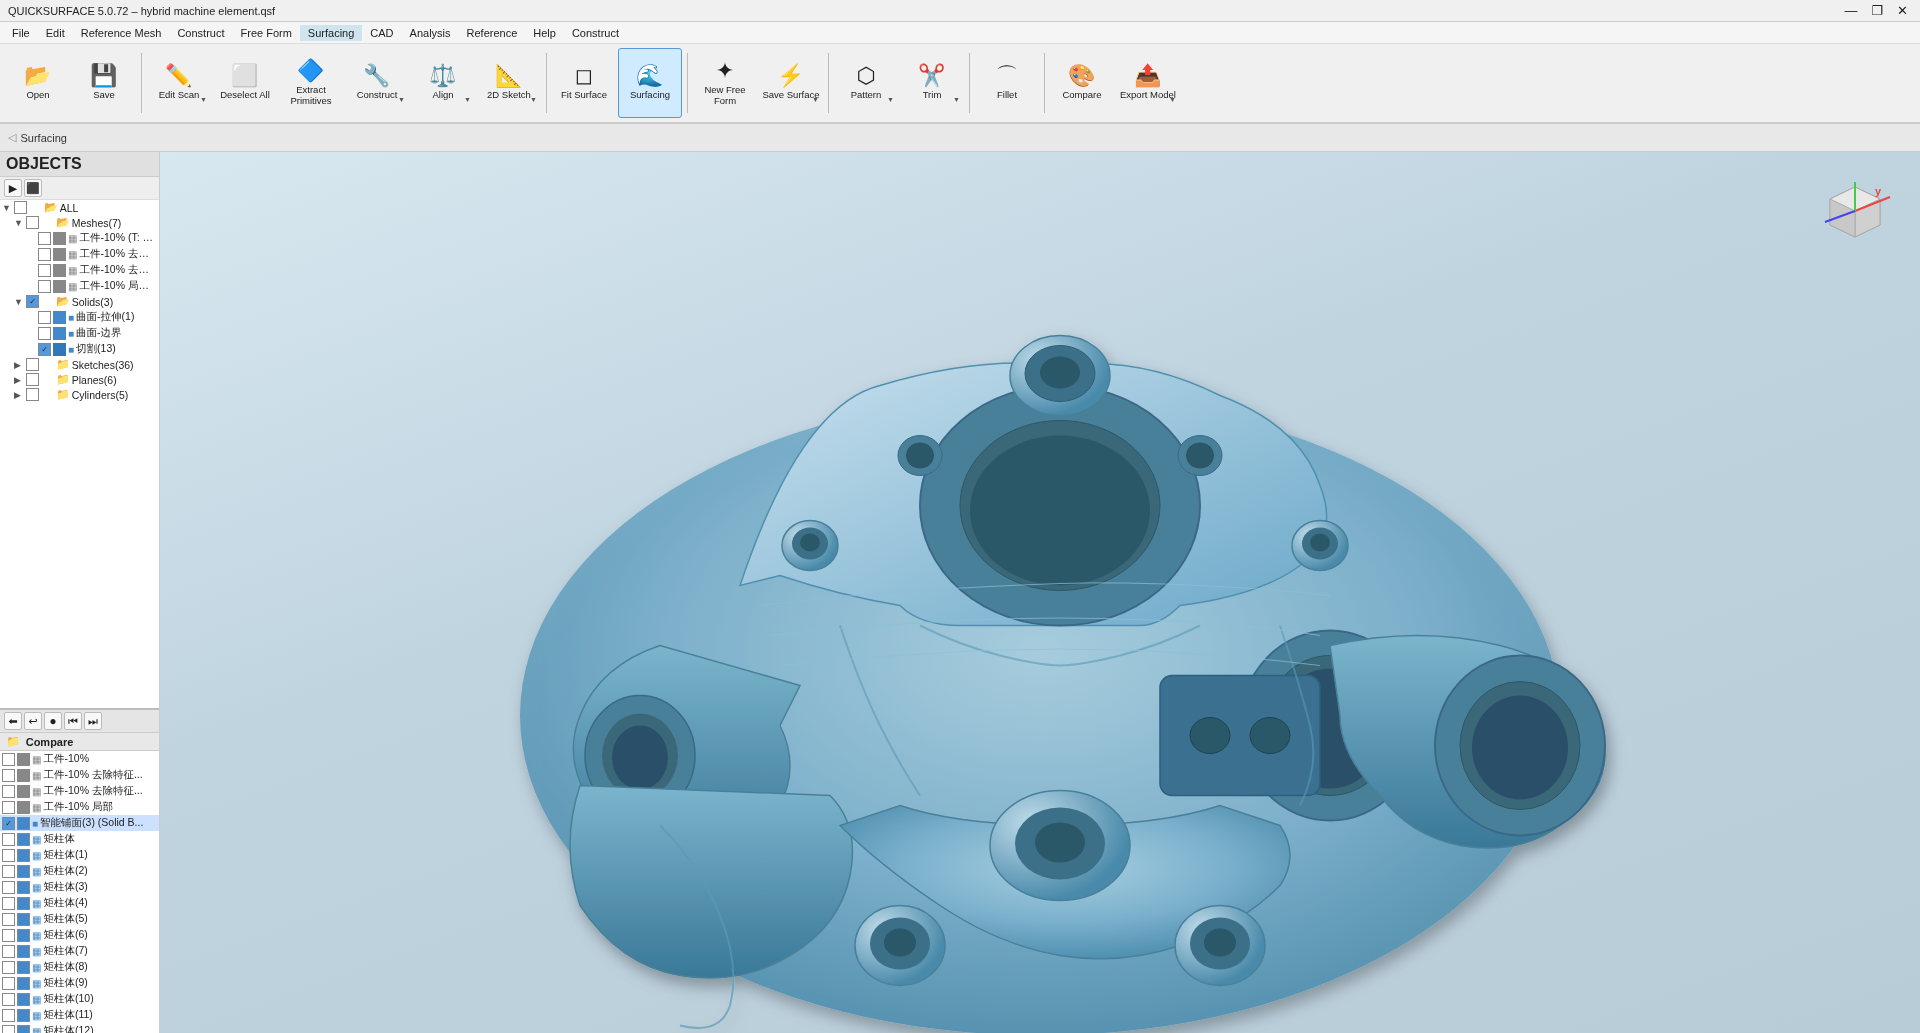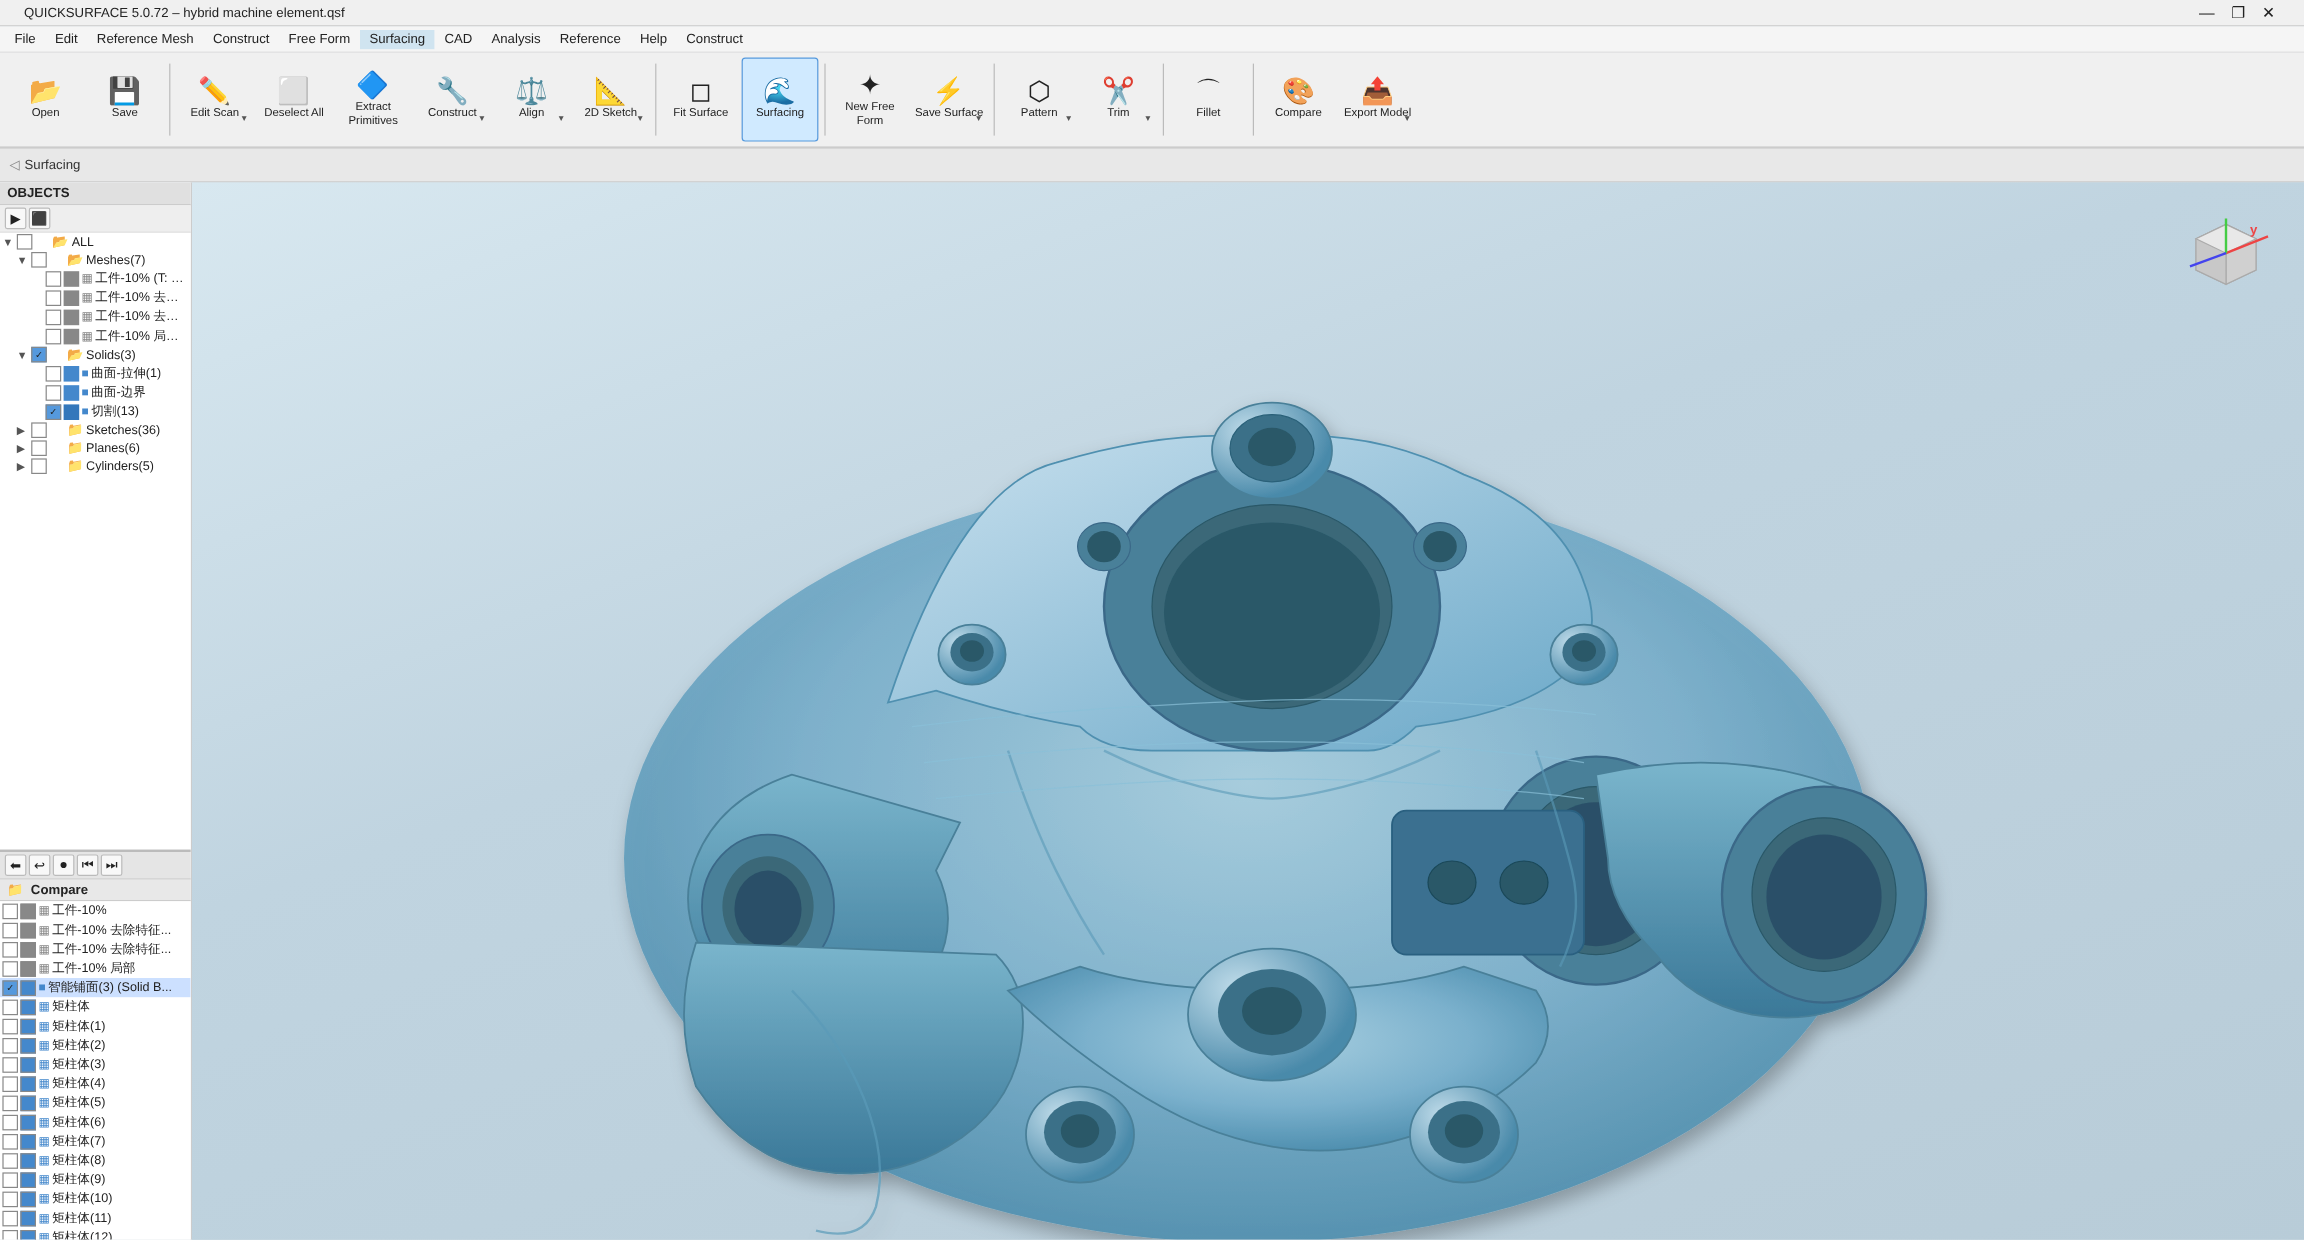--- a/index.html
+++ b/index.html
@@ -2,21 +2,21 @@
 <html><head>
   <meta charset="utf-8">
   <style>
     * { margin: 0; padding: 0; box-sizing: border-box; }
     body { width: 1920px; height: 1033px; overflow: hidden; background: #c8d8e0; font-family: 'Segoe UI', Arial, sans-serif; font-size: 11px; color: #222; }
 
     
     #titlebar {
       width: 100%; height: 22px; background: #f0f0f0;
       display: flex; align-items: center; justify-content: space-between;
-      border-bottom: 1px solid #ccc; padding: 0 20px;
+      border-bottom: 1px solid #ccc; padding: 0 8px;
       font-size: 11px;
     }
     #titlebar-controls { display: flex; gap: 6px; }
     #titlebar-controls span { cursor: pointer; font-size: 13px; padding: 0 4px; }
 
     
     #menubar {
       width: 100%; height: 22px; background: #f5f5f5;
       display: flex; align-items: center;
       border-bottom: 1px solid #ddd; padding: 0 4px;
@@ -249,21 +249,21 @@
 <div style="width:100%; height:28px; background:#e8e8e8; border-bottom:1px solid #ccc; display:flex; align-items:center; padding:0 8px; font-size:11px;">
   <span style="color:#888; margin-right:4px;">◁</span>
   <span style="color:#333; font-weight:500;">Surfacing</span>
 </div>
 
 <div id="main">
 
   <div id="left-panel">
 
     <div id="objects-header">
-      <span style="font-size:11px; font-weight:bold;">OBJECTS</span>
+      <span style="font-size:16px; font-weight:bold;">OBJECTS</span>
     </div>
     <div id="objects-toolbar">
       <div class="obj-tool-btn">▶</div>
       <div class="obj-tool-btn">⬛</div>
     </div>
     <div id="objects-tree">
         <div class="tree-item">
           <div class="tree-toggle">▼</div>
           <div class="tree-checkbox"></div>
           <div class="tree-colorbox" style="background: transparent; border: none;"></div>

